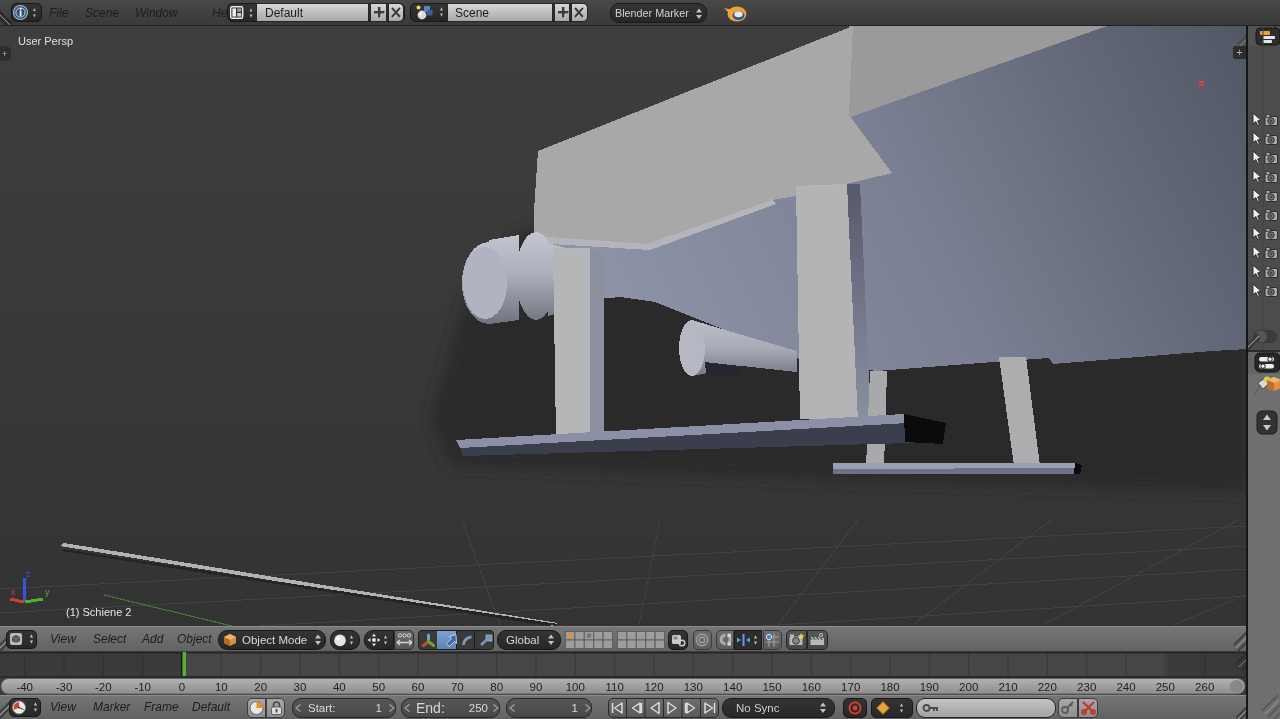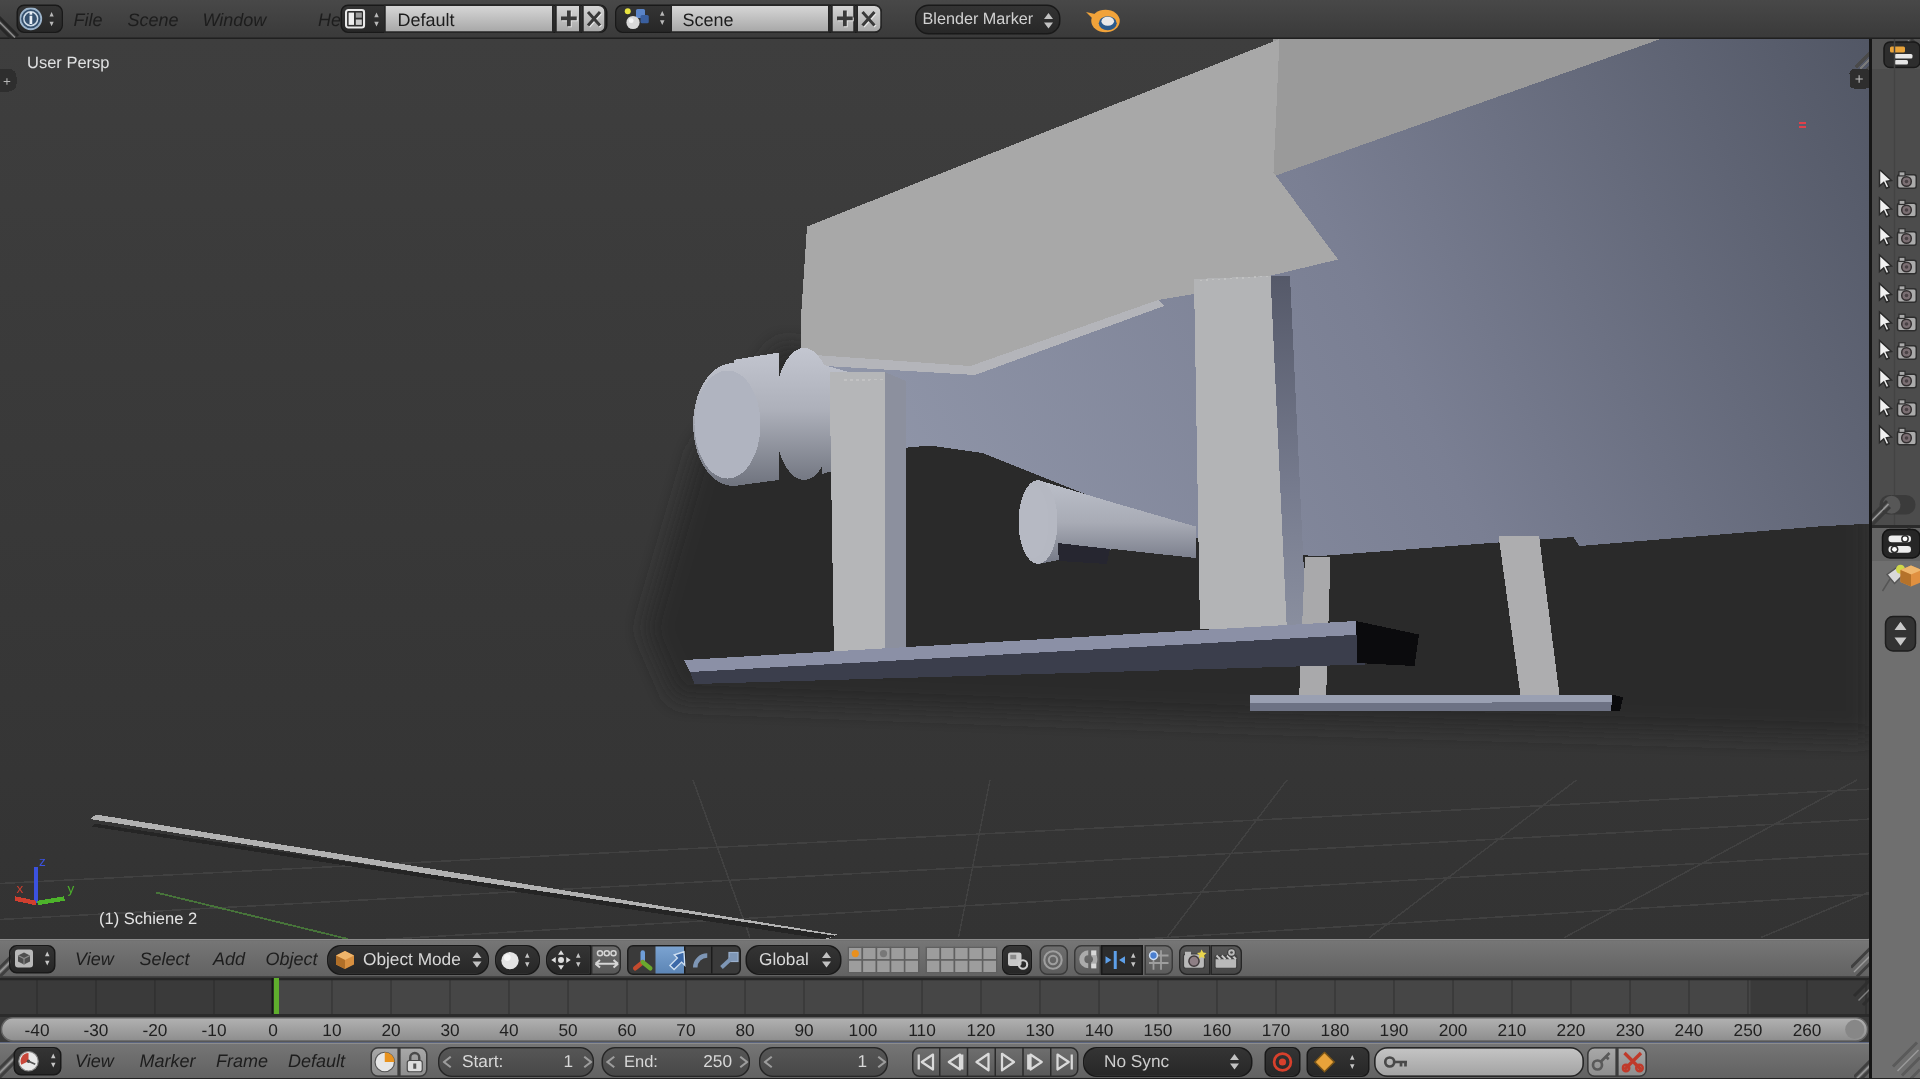--- a/index.html
+++ b/index.html
@@ -2,21 +2,21 @@
 <html><head><meta charset="utf-8">
 <style>
 html,body{margin:0;padding:0;background:#000;}
 #root{position:relative;width:1280px;height:719px;overflow:hidden;font-family:"Liberation Sans",sans-serif;background:#383838;}
 .abs{position:absolute;}
 .menu{position:absolute;color:#1d1d1d;font-size:12px;line-height:19px;white-space:nowrap;font-style:italic;}
 .lmenu{position:absolute;color:#d8d8d8;font-size:12px;line-height:19px;white-space:nowrap;}
 #tophdr{position:absolute;left:0;top:0;width:1280px;height:26px;background:linear-gradient(#484848,#3a3a3a);border-bottom:1px solid #202020;box-sizing:border-box;}
 #hdr3d{position:absolute;left:0;top:626px;width:1248px;height:26px;background:linear-gradient(#767676,#626262);border-top:1px solid #8c8c8c;border-bottom:1px solid #3a3a3a;box-sizing:border-box;}
 #tlband{position:absolute;left:0;top:652px;width:1248px;height:24px;background:#464646;}
-#tlscroll{position:absolute;left:0;top:676px;width:1248px;height:19px;background:#1d4ed8;}
+#tlscroll{position:absolute;left:0;top:676px;width:1248px;height:19px;background:#e5e5e5;}
 #tlhdr{position:absolute;left:0;top:695px;width:1248px;height:24px;background:linear-gradient(#757575,#616161);border-top:1px solid #8c8c8c;box-sizing:border-box;}
 #rightsep{position:absolute;left:1246px;top:26px;width:2px;height:693px;background:#161616;}
 #outliner{position:absolute;left:1248px;top:26px;width:32px;height:324px;background:#4c4c4c;}
 #props{position:absolute;left:1248px;top:350px;width:32px;height:369px;background:#6f6f6f;}
 .ddark{position:absolute;background:linear-gradient(#343434,#272727);border:1px solid #191919;border-radius:9px;box-sizing:border-box;}
 .fldlight{position:absolute;background:linear-gradient(#d6d6d6,#a8a8a8);border:1px solid #262626;box-sizing:border-box;color:#1c1c1c;font-size:12px;}
 </style></head>
 <body>
 <div id="root">
 
@@ -486,21 +486,21 @@
  <div class="abs" style="left:292px;top:2px;width:104px;height:20px;background:linear-gradient(#565656,#484848);border:1px solid #262626;border-radius:9px;box-sizing:border-box"></div>
  <div class="lmenu" style="left:308px;top:3px;font-size:11.5px;color:#d8d8d8">Start:</div>
  <div class="lmenu" style="left:362px;top:3px;width:20px;text-align:right;font-size:11.5px;color:#d8d8d8">1</div>
  <svg class="abs" style="left:295px;top:8px" width="8" height="9">
         <path d="M5.5,0.5 L1,4 L5.5,7.5" stroke="#9c9c9c" stroke-width="1.4" fill="none"></path>
       </svg>
  <svg class="abs" style="left:387px;top:8px" width="8" height="9">
         <path d="M2.5,0.5 L7,4 L2.5,7.5" stroke="#9c9c9c" stroke-width="1.4" fill="none"></path>
       </svg>
  <div class="abs" style="left:401px;top:2px;width:99px;height:20px;background:linear-gradient(#565656,#484848);border:1px solid #262626;border-radius:9px;box-sizing:border-box"></div>
- <div class="lmenu" style="left:416px;top:3px;font-size:11px;color:#d8d8d8">End:</div>
+ <div class="lmenu" style="left:416px;top:3px;font-size:14px;color:#d8d8d8">End:</div>
  <div class="lmenu" style="left:458px;top:3px;width:30px;text-align:right;font-size:11.5px;color:#d8d8d8">250</div>
  <svg class="abs" style="left:404px;top:8px" width="8" height="9">
         <path d="M5.5,0.5 L1,4 L5.5,7.5" stroke="#9c9c9c" stroke-width="1.4" fill="none"></path>
       </svg>
  <svg class="abs" style="left:491px;top:8px" width="8" height="9">
         <path d="M2.5,0.5 L7,4 L2.5,7.5" stroke="#9c9c9c" stroke-width="1.4" fill="none"></path>
       </svg>
  <div class="abs" style="left:506px;top:2px;width:86px;height:20px;background:linear-gradient(#565656,#484848);border:1px solid #262626;border-radius:9px;box-sizing:border-box"></div>
  <div class="lmenu" style="left:550px;top:3px;width:28px;text-align:right;font-size:11.5px;color:#d8d8d8">1</div>
  <svg class="abs" style="left:509px;top:8px" width="8" height="9">

